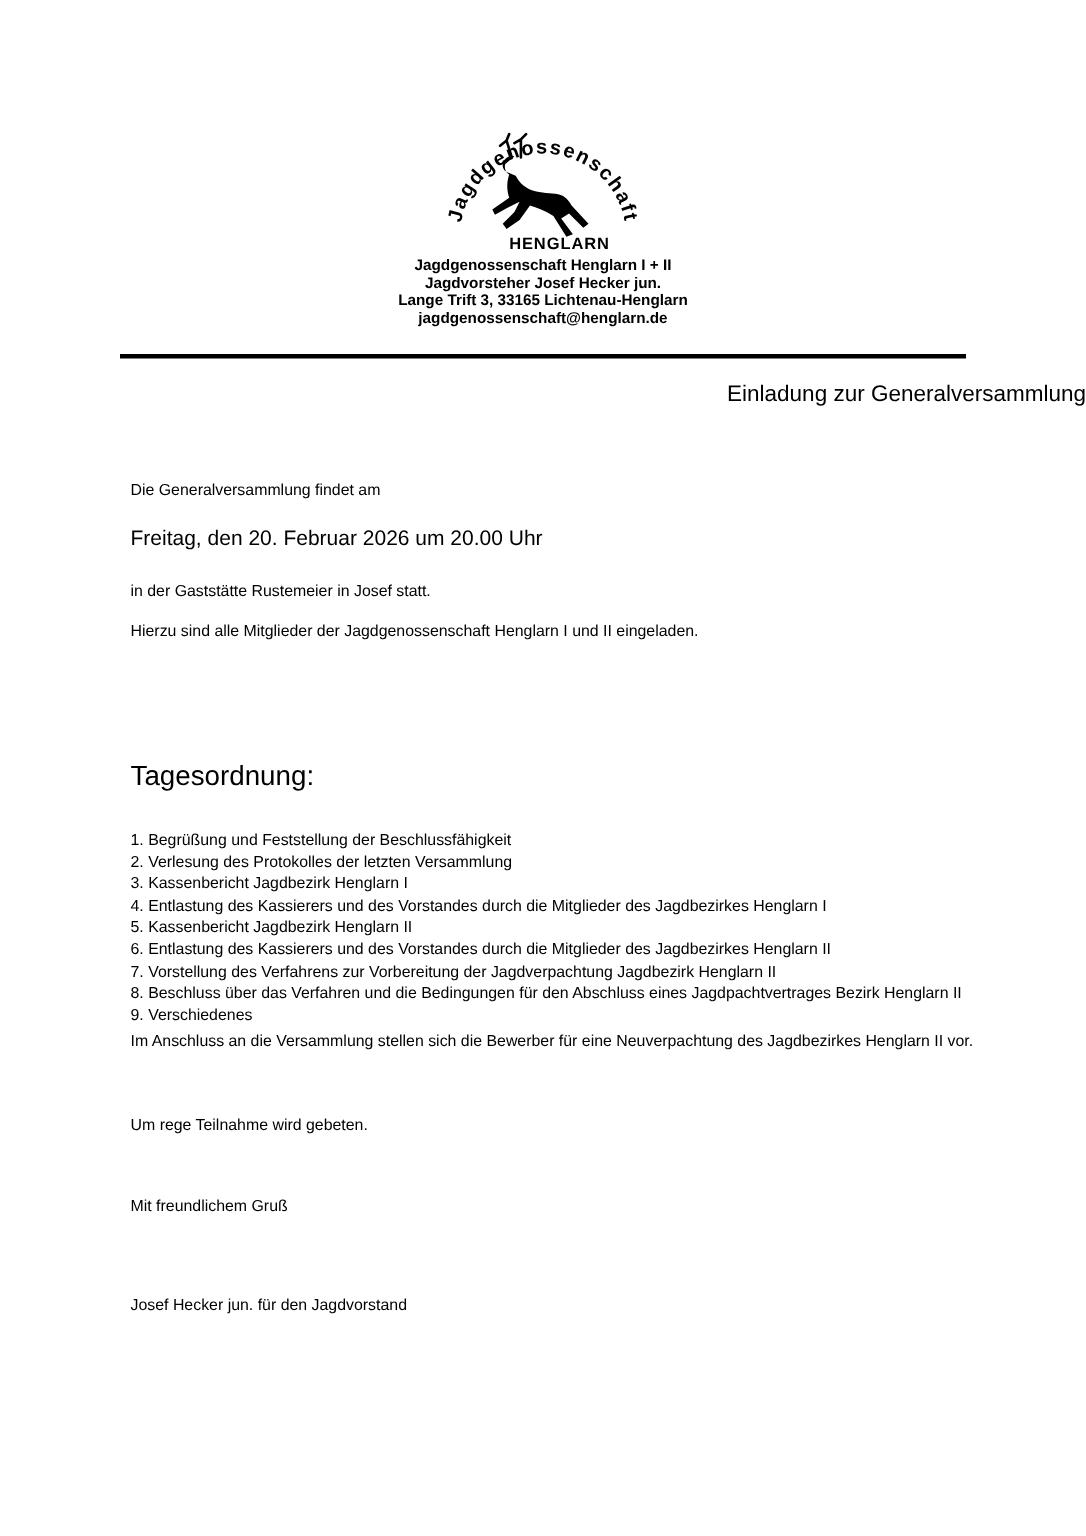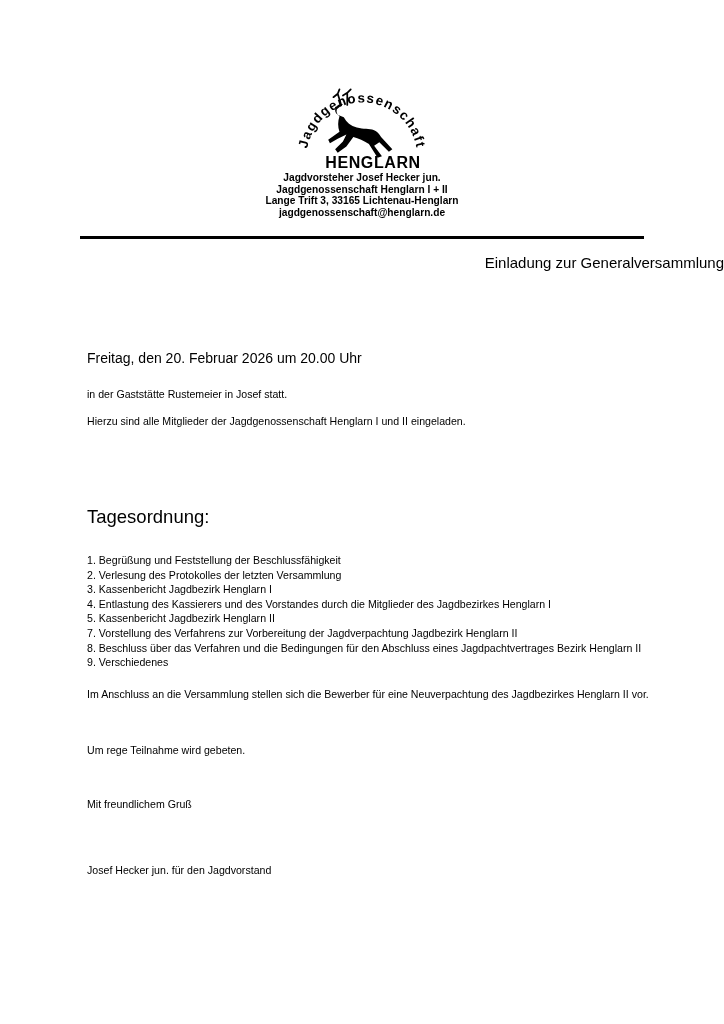--- a/index.html
+++ b/index.html
@@ -25,21 +25,21 @@
     text-align: center;
   }
   .logo-svg {
     display: block;
     margin: 0 auto;
     width: 156px;
     height: 104px;
   }
   .org-name {
     margin-top: -14px;
-    font-size: 16px;
+    font-size: 11px;
     font-weight: bold;
     letter-spacing: 0.6px;
     line-height: 14px;
     padding-left: 22px;
   }
   .contact-block {
     margin-top: 2px;
   }
   .contact-line {
     font-size: 10.2px;
@@ -112,43 +112,45 @@
           L72 93 L62 100 L59 96 L68 87 L72 79
           L62 84 L53 89 L51 85 L64 76
           C62 70 62 64 64 58
           C61 56 60 53 61 50
           Z"></path>
         <path fill="none" stroke="#000000" stroke-width="2" stroke-linecap="round" d="M66 45 L62 32 M62 32 L57 36 M62 32 L64 27 M73 45 L73 31 M73 31 L68 34 M73 31 L77 27"></path>
       </g>
     </svg>
     <div class="org-name">HENGLARN</div>
     <div class="contact-block">
+      <div class="contact-line">Jagdgenossenschaft Henglarn I + II</div>
       <div class="contact-line">Jagdvorsteher Josef Hecker jun.</div>
-      <div class="contact-line">Jagdgenossenschaft Henglarn I + II</div>
       <div class="contact-line">Lange Trift 3, 33165 Lichtenau-Henglarn</div>
       <div class="contact-line">jagdgenossenschaft@henglarn.de</div>
     </div>
   </div>
 
   <div class="top-rule"></div>
 
   <div class="doc-title">Einladung zur Generalversammlung</div>
 
+  <div class="bodytext p-intro">Die Generalversammlung findet am</div>
   <div class="bodytext p-date">Freitag, den 20. Februar 2026 um 20.00 Uhr</div>
   <div class="bodytext p-location">in der Gaststätte Rustemeier in Josef statt.</div>
   <div class="bodytext p-invite">Hierzu sind alle Mitglieder der Jagdgenossenschaft Henglarn I und II eingeladen.</div>
 
   <div class="bodytext agenda-heading">Tagesordnung:</div>
 
   <div class="bodytext agenda-list">
     <div class="agenda-item">1. Begrüßung und Feststellung der Beschlussfähigkeit</div>
     <div class="agenda-item">2. Verlesung des Protokolles der letzten Versammlung</div>
     <div class="agenda-item">3. Kassenbericht Jagdbezirk Henglarn I</div>
     <div class="agenda-item">4. Entlastung des Kassierers und des Vorstandes durch die Mitglieder des Jagdbezirkes Henglarn I</div>
     <div class="agenda-item">5. Kassenbericht Jagdbezirk Henglarn II</div>
+    <div class="agenda-item">6. Entlastung des Kassierers und des Vorstandes durch die Mitglieder des Jagdbezirkes Henglarn II</div>
     <div class="agenda-item">7. Vorstellung des Verfahrens zur Vorbereitung der Jagdverpachtung Jagdbezirk Henglarn II</div>
     <div class="agenda-item">8. Beschluss über das Verfahren und die Bedingungen für den Abschluss eines Jagdpachtvertrages Bezirk Henglarn II</div>
     <div class="agenda-item">9. Verschiedenes</div>
   </div>
 
   <div class="bodytext p-followup">Im Anschluss an die Versammlung stellen sich die Bewerber für eine Neuverpachtung des Jagdbezirkes Henglarn II vor.</div>
   <div class="bodytext p-participate">Um rege Teilnahme wird gebeten.</div>
   <div class="bodytext p-closing">Mit freundlichem Gruß</div>
   <div class="bodytext p-signature">Josef Hecker jun. für den Jagdvorstand</div>
 

